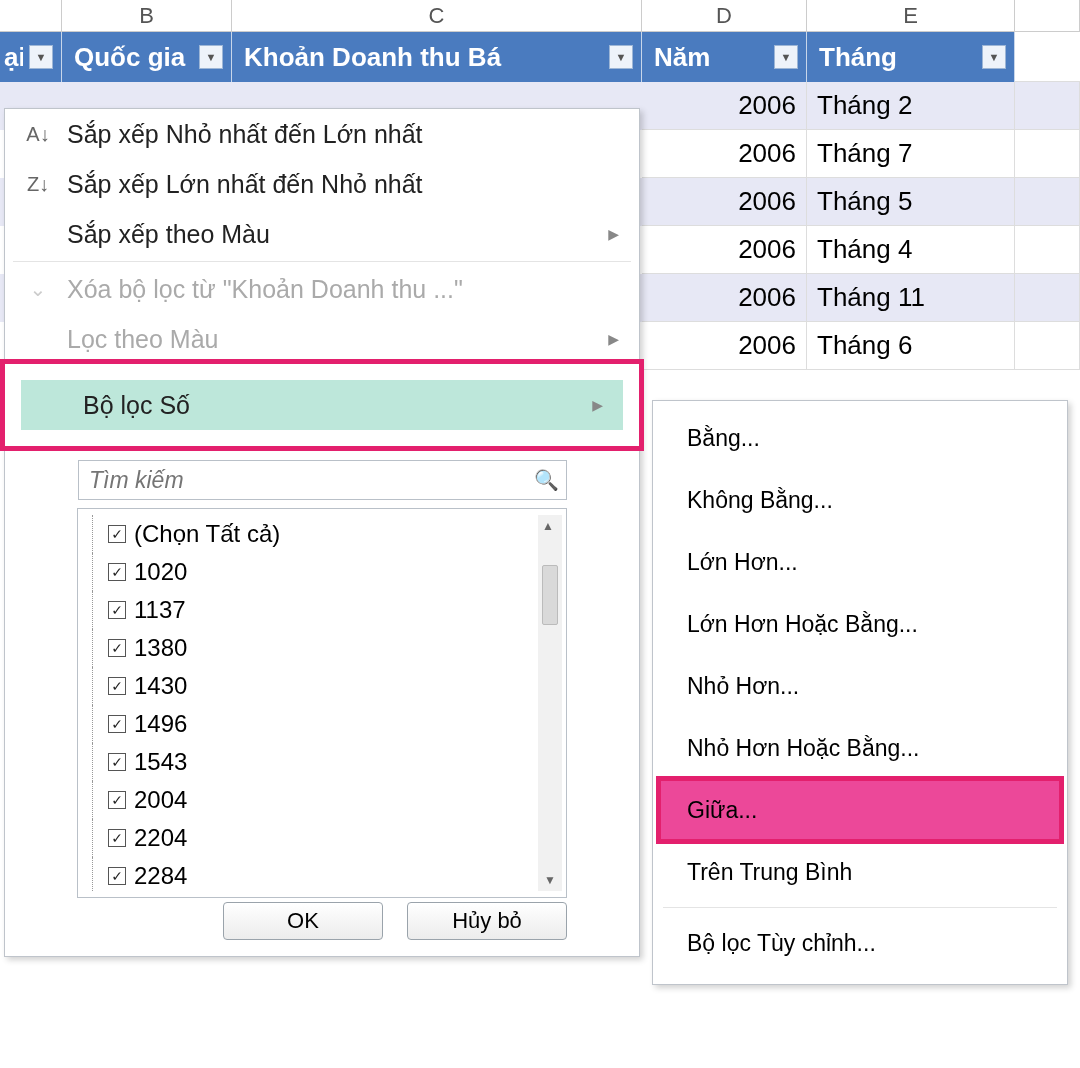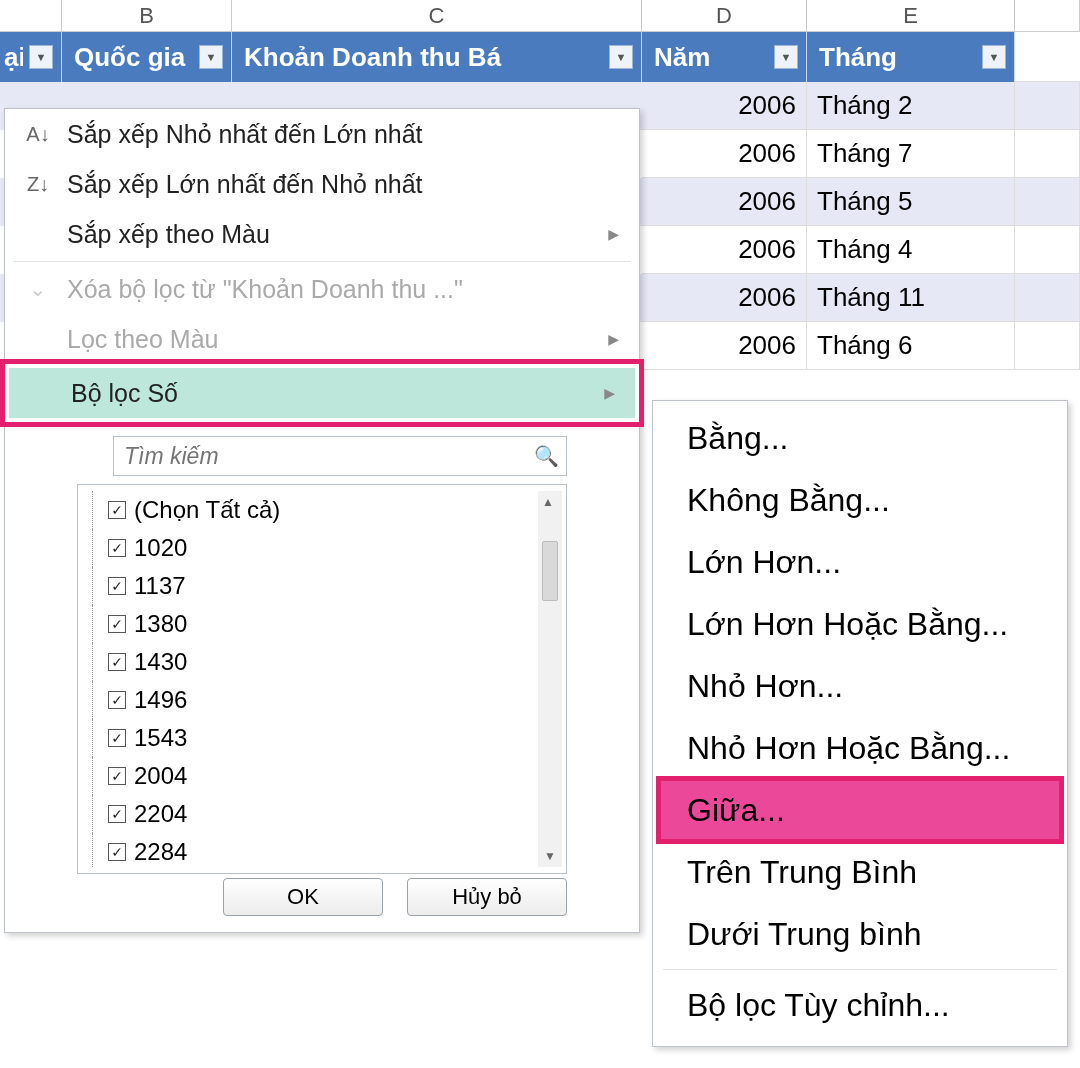--- a/index.html
+++ b/index.html
@@ -25,41 +25,41 @@
 
 .filter-panel { position: absolute; left: 4px; top: 108px; width: 636px; background: #fff; border: 1px solid #bfc4cb; box-shadow: 3px 3px 6px rgba(0,0,0,.18); z-index: 10; padding-bottom: 16px; }
 .menu-item { display: flex; align-items: center; height: 50px; font-size: 25px; color: #222; padding-left: 62px; position: relative; }
 .menu-item.disabled { color: #aaa; }
 .menu-item .ico { position: absolute; left: 18px; width: 30px; display: inline-flex; justify-content: center; color: #666; font-size: 20px; }
 .menu-item.disabled .ico { color: #ccc; }
 .menu-item .arrow { margin-left: auto; margin-right: 20px; color: #888; font-size: 14px; }
 .menu-sep { height: 1px; background: #e4e4e4; margin: 2px 8px; }
 
 .highlight-green { background: #bde7da; }
-.pink-border { border: 5px solid #e3206d; margin: -5px; padding: 4px; }
-
-.search-wrap { margin: 14px 72px 6px 108px; display: flex; align-items: center; border: 1px solid #b9c0c8; height: 40px; }
+.pink-border { border: 5px solid #e3206d; margin: -5px; padding: 16px; }
+
+.search-wrap { margin: 14px 72px 6px 73px; display: flex; align-items: center; border: 1px solid #b9c0c8; height: 40px; }
 .search-wrap input { flex: 1; border: none; font-size: 23px; padding: 0 10px; color: #777; outline: none; font-style: italic; }
 .search-wrap .mag { width: 38px; display: inline-flex; justify-content: center; color: #4a7bbf; font-size: 20px; }
 
 .listbox { margin: 8px 72px 0 72px; border: 1px solid #b9c0c8; height: 390px; padding: 6px 4px; display: flex; }
 .tree { flex: 1; overflow: hidden; }
 .tree-item { display: flex; align-items: center; height: 38px; font-size: 24px; padding-left: 26px; position: relative; }
 .tree-item::before { content: ""; position: absolute; left: 10px; top: 0; bottom: 0; border-left: 1px dotted #999; }
 .tree-item .tick { width: 18px; height: 18px; border: 1px solid #555; margin-right: 8px; display: inline-flex; align-items: center; justify-content: center; font-size: 14px; color: #222; line-height: 1; flex-shrink: 0; }
 .scroll { width: 24px; background: #f1f1f1; display: flex; flex-direction: column; align-items: center; justify-content: space-between; }
 .scroll .btn { font-size: 12px; color: #666; padding: 4px 0; }
 .scroll .thumb { width: 16px; height: 60px; background: #d9d9d9; border: 1px solid #bbb; border-radius: 2px; margin-top: 28px; }
 
 .dlg-btns { display: flex; justify-content: flex-end; gap: 24px; margin: 4px 72px 0 0; }
 .dlg-btns button { width: 160px; height: 38px; font-size: 22px; background: linear-gradient(#fff,#ececec); border: 1px solid #9aa3ab; border-radius: 4px; }
 
 
 .submenu { position: absolute; left: 652px; top: 400px; width: 416px; background: #fff; border: 1px solid #bfc4cb; box-shadow: 3px 3px 6px rgba(0,0,0,.18); z-index: 20; padding: 6px 6px 10px 6px; }
-.sub-item { height: 62px; display: flex; align-items: center; font-size: 32px; padding-left: 28px; }
+.sub-item { height: 62px; display: flex; align-items: center; font-size: 23px; padding-left: 28px; }
 .sub-item.sep { height: 1px; background: #e4e4e4; margin: 4px 4px; padding: 0; }
 .sub-highlight { background: #ec4899; }
 .sub-pink { outline: 5px solid #e3206d; outline-offset: -2px; }
 </style>
 </head>
 <body>
 
 <div class="colhead-row">
   <div class="colhead" style="width:62px"></div>
   <div class="colhead" style="width:170px">B</div>
@@ -227,16 +227,15 @@
 
 <div class="submenu">
   <div class="sub-item">Bằng...</div>
   <div class="sub-item">Không Bằng...</div>
   <div class="sub-item">Lớn Hơn...</div>
   <div class="sub-item">Lớn Hơn Hoặc Bằng...</div>
   <div class="sub-item">Nhỏ Hơn...</div>
   <div class="sub-item">Nhỏ Hơn Hoặc Bằng...</div>
   <div class="sub-item sub-highlight sub-pink">Giữa...</div>
   <div class="sub-item">Trên Trung Bình</div>
-  <div class="sub-item">Dưới Trung bình</div>
   <div class="sub-item sep"></div>
   <div class="sub-item">Bộ lọc Tùy chỉnh...</div>
 </div>
 
 </body></html>

